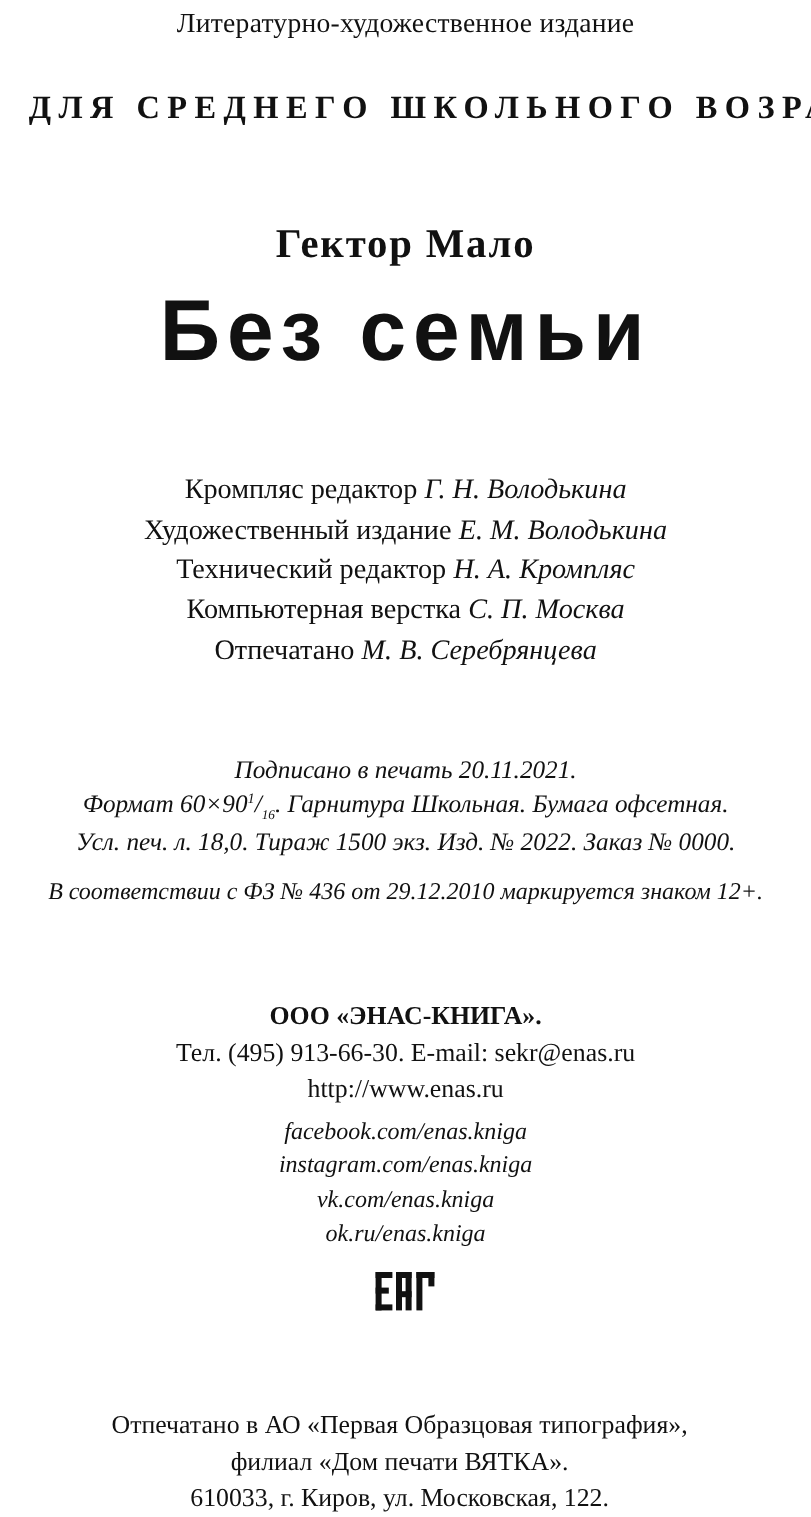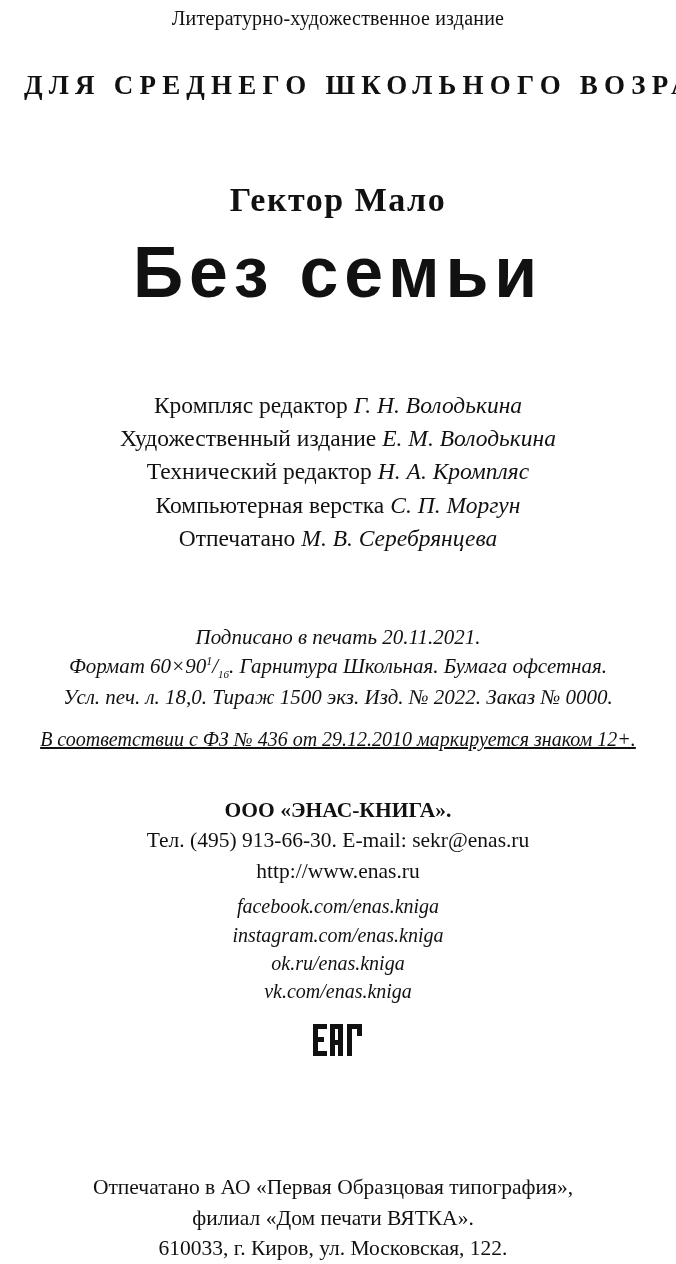--- a/index.html
+++ b/index.html
@@ -19,21 +19,21 @@
     width: 676px;
     height: 1264px;
     box-sizing: border-box;
     padding: 0 24px;
     text-align: center;
     position: relative;
   }
 
   .edition-line {
     font-family: "Liberation Serif", serif;
-    font-size: 20px;
+    font-size: 23px;
     letter-spacing: 0.2px;
     margin-top: 6px;
     line-height: 1.2;
   }
 
   .age-line {
     font-family: "Liberation Serif", serif;
     font-size: 27px;
     font-weight: bold;
     letter-spacing: 6.2px;
@@ -92,25 +92,24 @@
   .imprint sub {
     font-size: 11px;
     vertical-align: sub;
   }
 
   .law-note {
     margin-top: 16px;
     font-size: 20px;
     font-style: italic;
     white-space: nowrap;
-    text-decoration: underline;
   }
 
   .publisher {
-    margin-top: 44px;
+    margin-top: 76px;
     font-size: 21.5px;
     line-height: 1.42;
   }
   .publisher .row { white-space: nowrap; }
   .publisher .strong { font-weight: bold; }
 
   .socials {
     margin-top: 6px;
     font-size: 20px;
     font-style: italic;
@@ -150,21 +149,21 @@
     <div class="row">
       <span class="role">Кромпляс редактор</span><span class="person">Г. Н. Володькина</span>
     </div>
     <div class="row">
       <span class="role">Художественный издание</span><span class="person">Е. М. Володькина</span>
     </div>
     <div class="row">
       <span class="role">Технический редактор</span><span class="person">Н. А. Кромпляс</span>
     </div>
     <div class="row">
-      <span class="role">Компьютерная верстка</span><span class="person">С. П. Моргун</span>
+      <span class="role">Компьютерная верстка</span><span class="person">С. П. Москва</span>
     </div>
     <div class="row">
       <span class="role">Отпечатано</span><span class="person">М. В. Серебрянцева</span>
     </div>
   </div>
 
   <div class="imprint">
     <div class="row">Подписано в печать 20.11.2021.</div>
     <div class="row"><span>Формат 60×90</span><sup>1</sup>/<sub>16</sub><span>. Гарнитура Школьная. Бумага офсетная.</span></div>
     <div class="row">Усл. печ. л. 18,0. Тираж 1500 экз. Изд. № 2022. Заказ № 0000.</div>
@@ -174,22 +173,22 @@
 
   <div class="publisher">
     <div class="row strong">ООО «ЭНАС-КНИГА».</div>
     <div class="row">Тел. (495) 913-66-30.  E-mail: sekr@enas.ru</div>
     <div class="row">http://www.enas.ru</div>
   </div>
 
   <div class="socials">
     <div>facebook.com/enas.kniga</div>
     <div>instagram.com/enas.kniga</div>
+    <div>vk.com/enas.kniga</div>
     <div>ok.ru/enas.kniga</div>
-    <div>vk.com/enas.kniga</div>
   </div>
 
   <div class="eac-mark">
     <svg width="54" height="40" viewBox="0 0 54 40" aria-hidden="true">
       <g fill="#111111">
 
         <rect x="2" y="4" width="5" height="32"></rect>
         <rect x="2" y="4" width="14" height="5"></rect>
         <rect x="2" y="17" width="11" height="5"></rect>
         <rect x="2" y="31" width="14" height="5"></rect>

